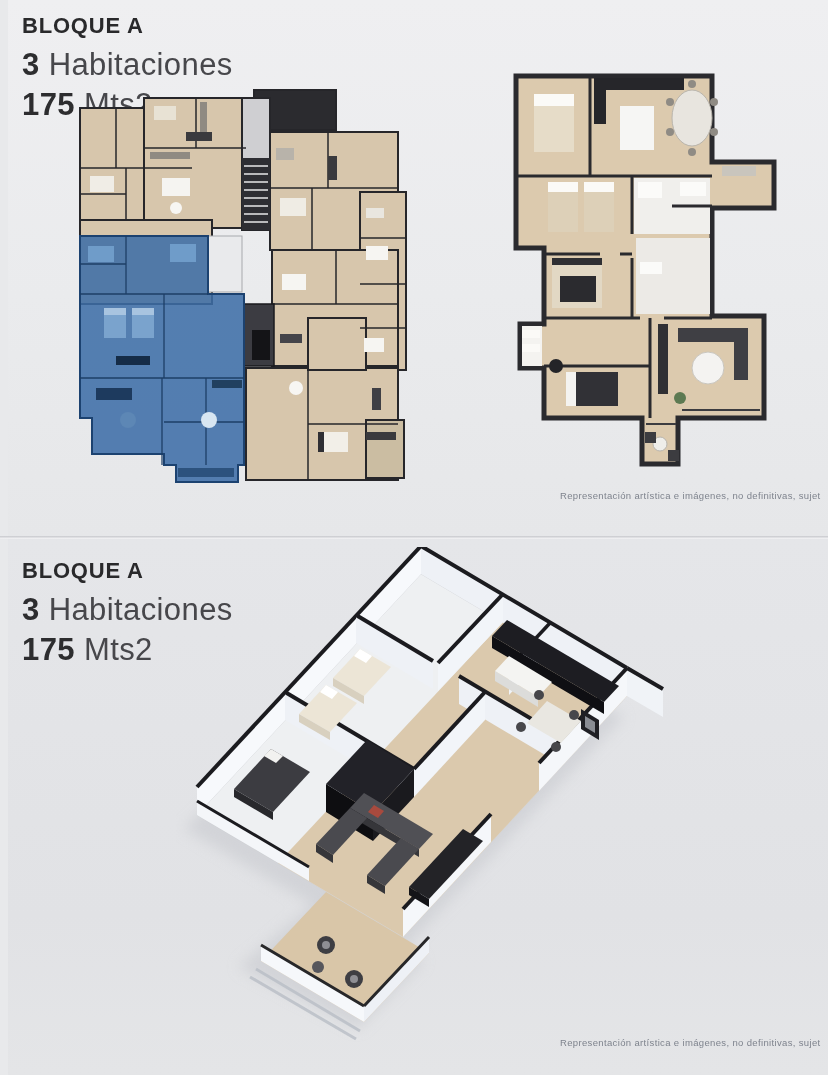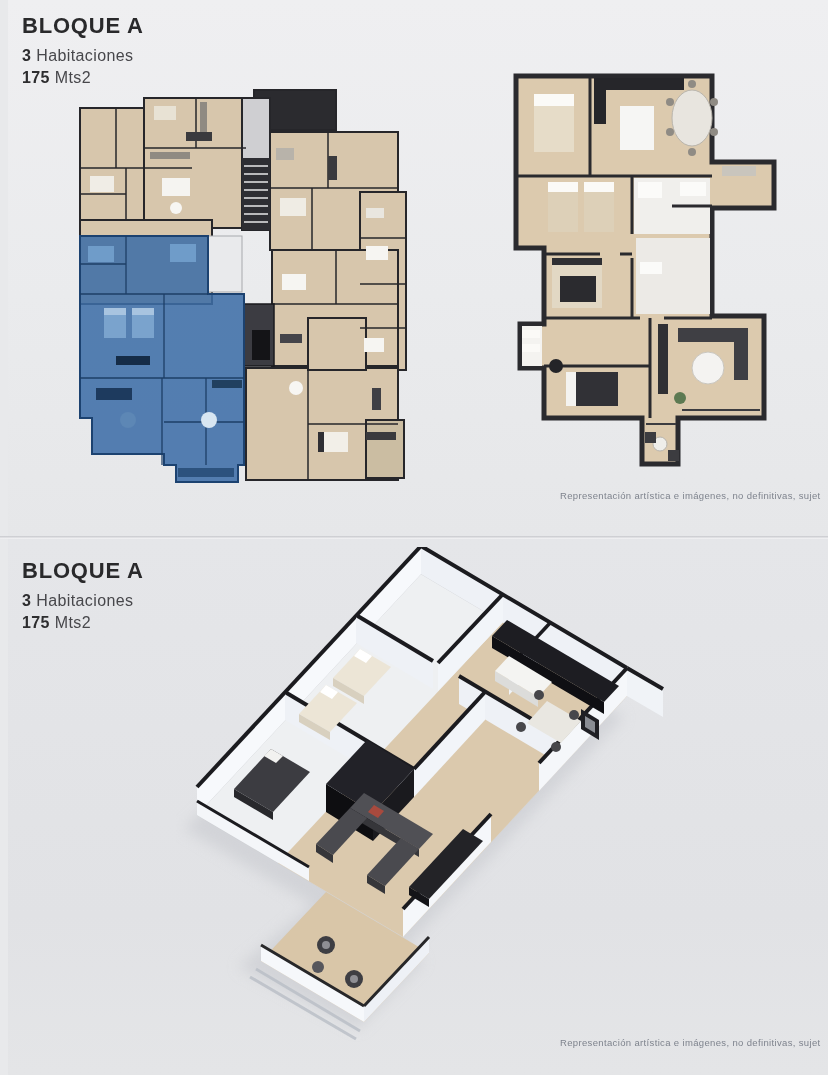--- a/index.html
+++ b/index.html
@@ -8,21 +8,21 @@
     font-family:"Liberation Sans",sans-serif;
     background:#e8e9eb;
   }
   .panel{position:absolute;left:8px;width:828px;overflow:hidden;}
   .panel-top{top:0;height:537px;background:linear-gradient(180deg,#efeff1 0%,#eaebed 55%,#e6e7e9 100%);}
   .panel-bottom{top:539px;height:536px;background:linear-gradient(180deg,#e5e6e9 0%,#e1e2e5 70%,#e4e5e7 100%);}
   .divider{position:absolute;top:536px;left:0;width:828px;height:3px;
     background:linear-gradient(180deg,#c7c8cc 0%,#f6f6f8 100%);}
   .hdr{position:absolute;left:14px;top:12px;line-height:1.25;}
   .hdr .block{font-size:22px;font-weight:bold;letter-spacing:.8px;color:#29292b;margin:0 0 6px 0;}
-  .hdr .line{font-size:16px;letter-spacing:.4px;color:#47474b;margin:2px 0;}
+  .hdr .line{font-size:31px;letter-spacing:.4px;color:#47474b;margin:2px 0;}
   .hdr .num{font-weight:bold;color:#2d2d2f;}
   .disclaimer{position:absolute;left:552px;width:300px;white-space:nowrap;overflow:hidden;
     font-size:9.5px;letter-spacing:.35px;color:#7e838d;}
   .plan{position:absolute;}
   svg{display:block;}
 </style>
 </head>
 <body>
 
 <section class="panel panel-top">

